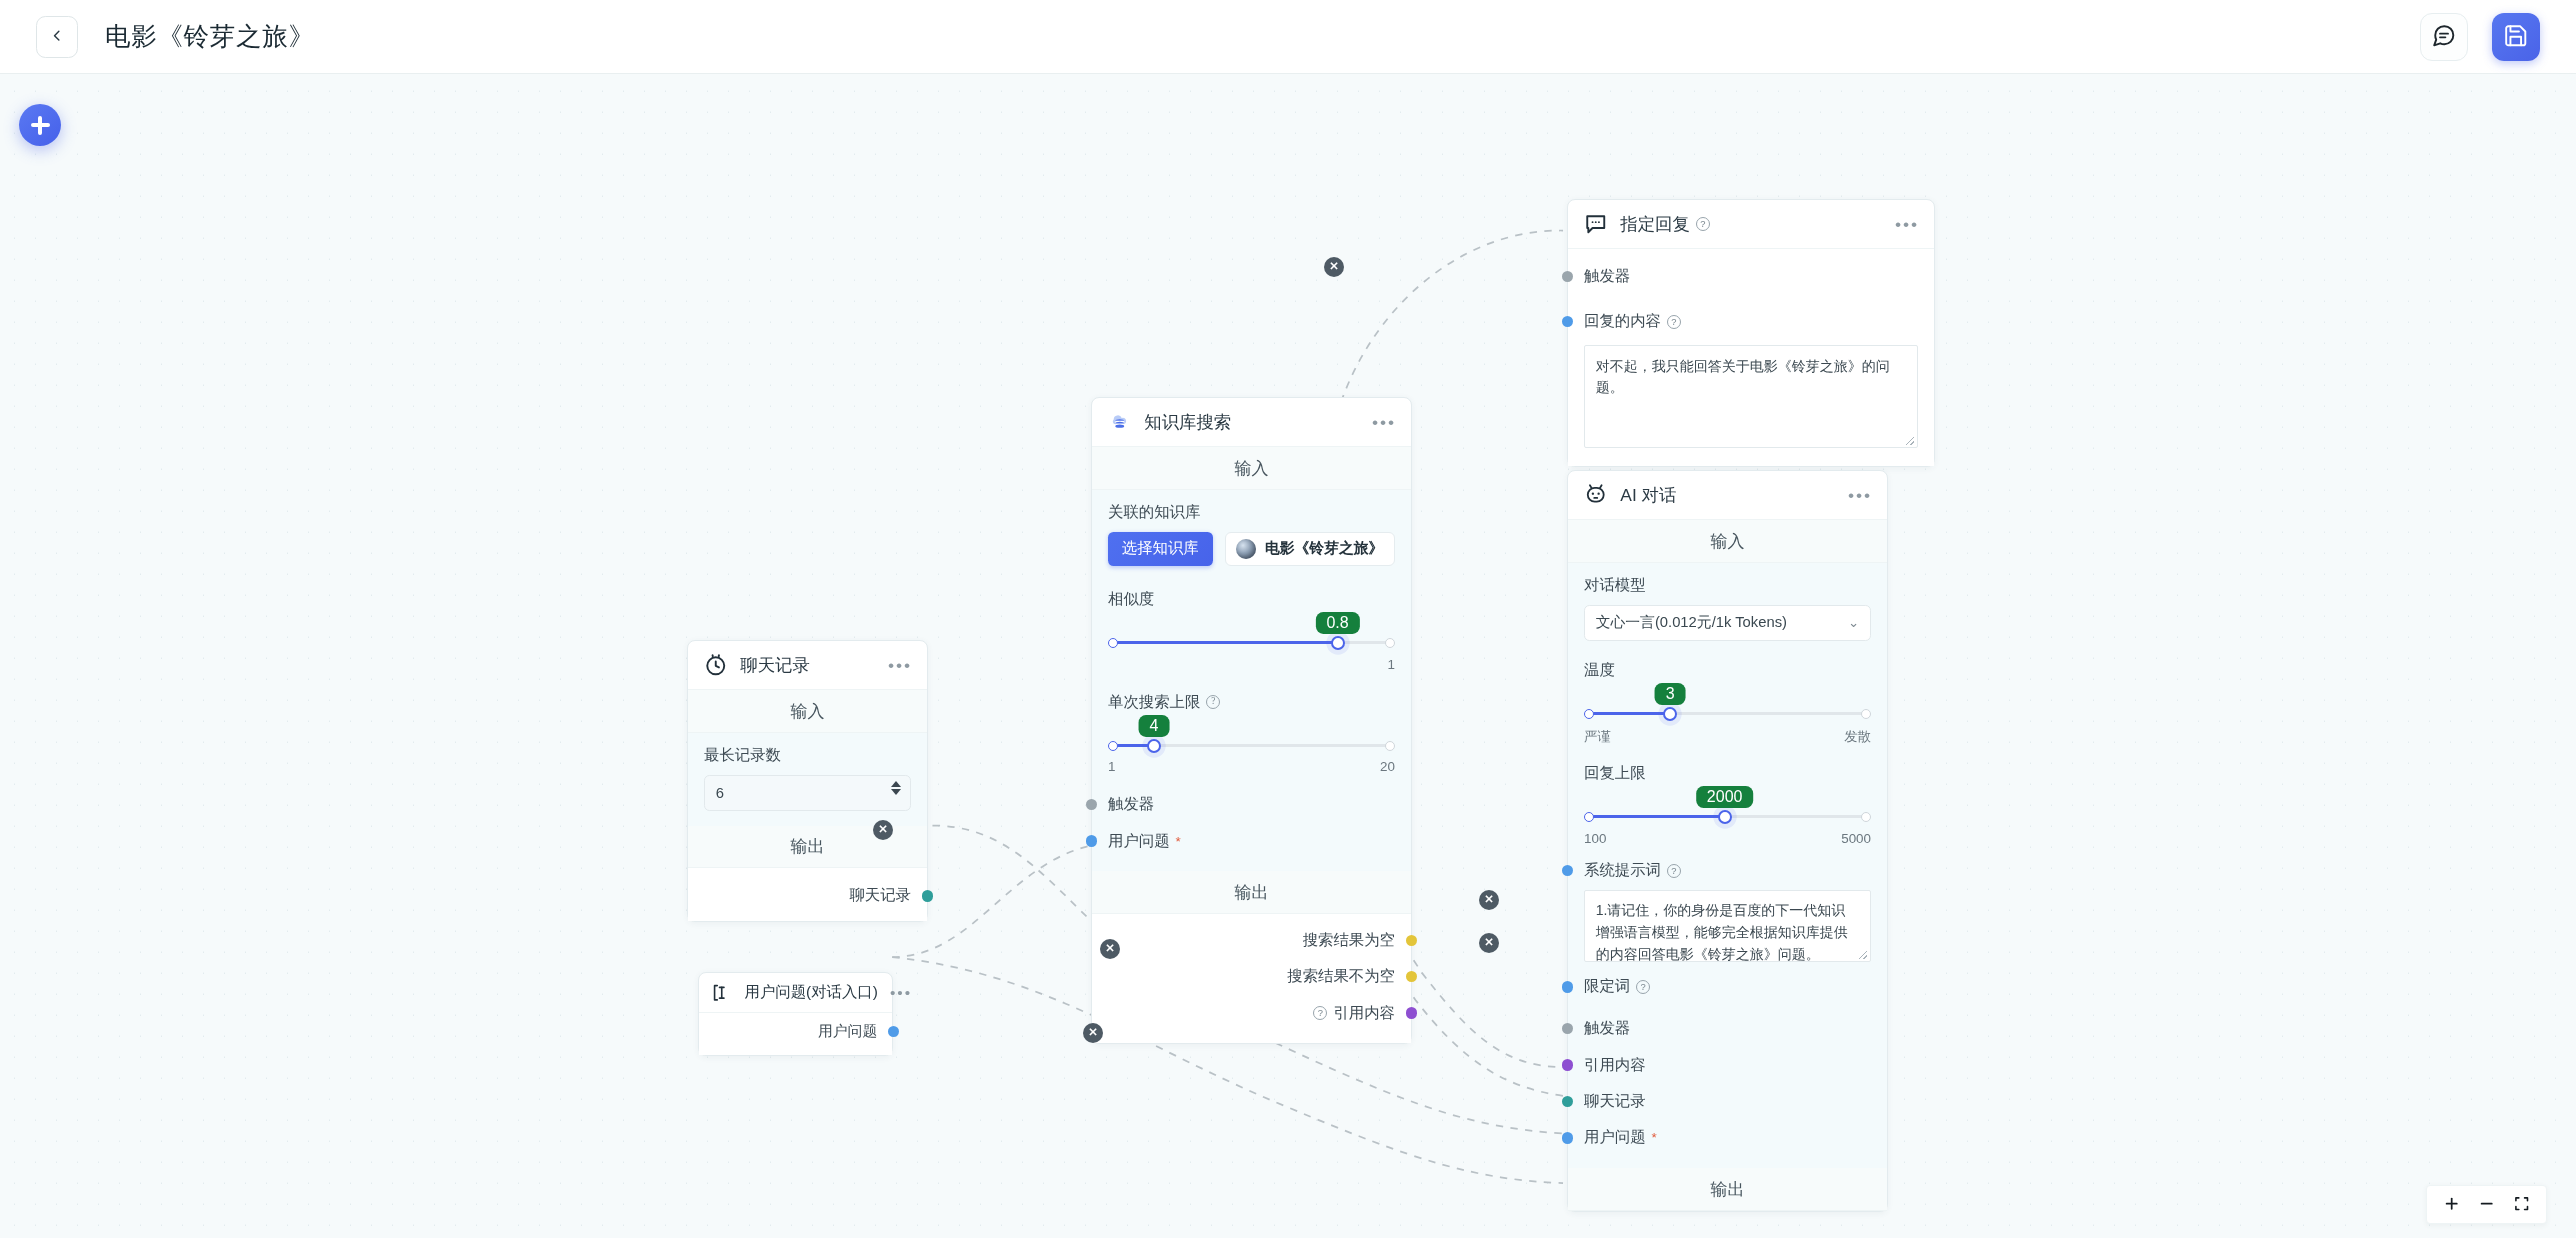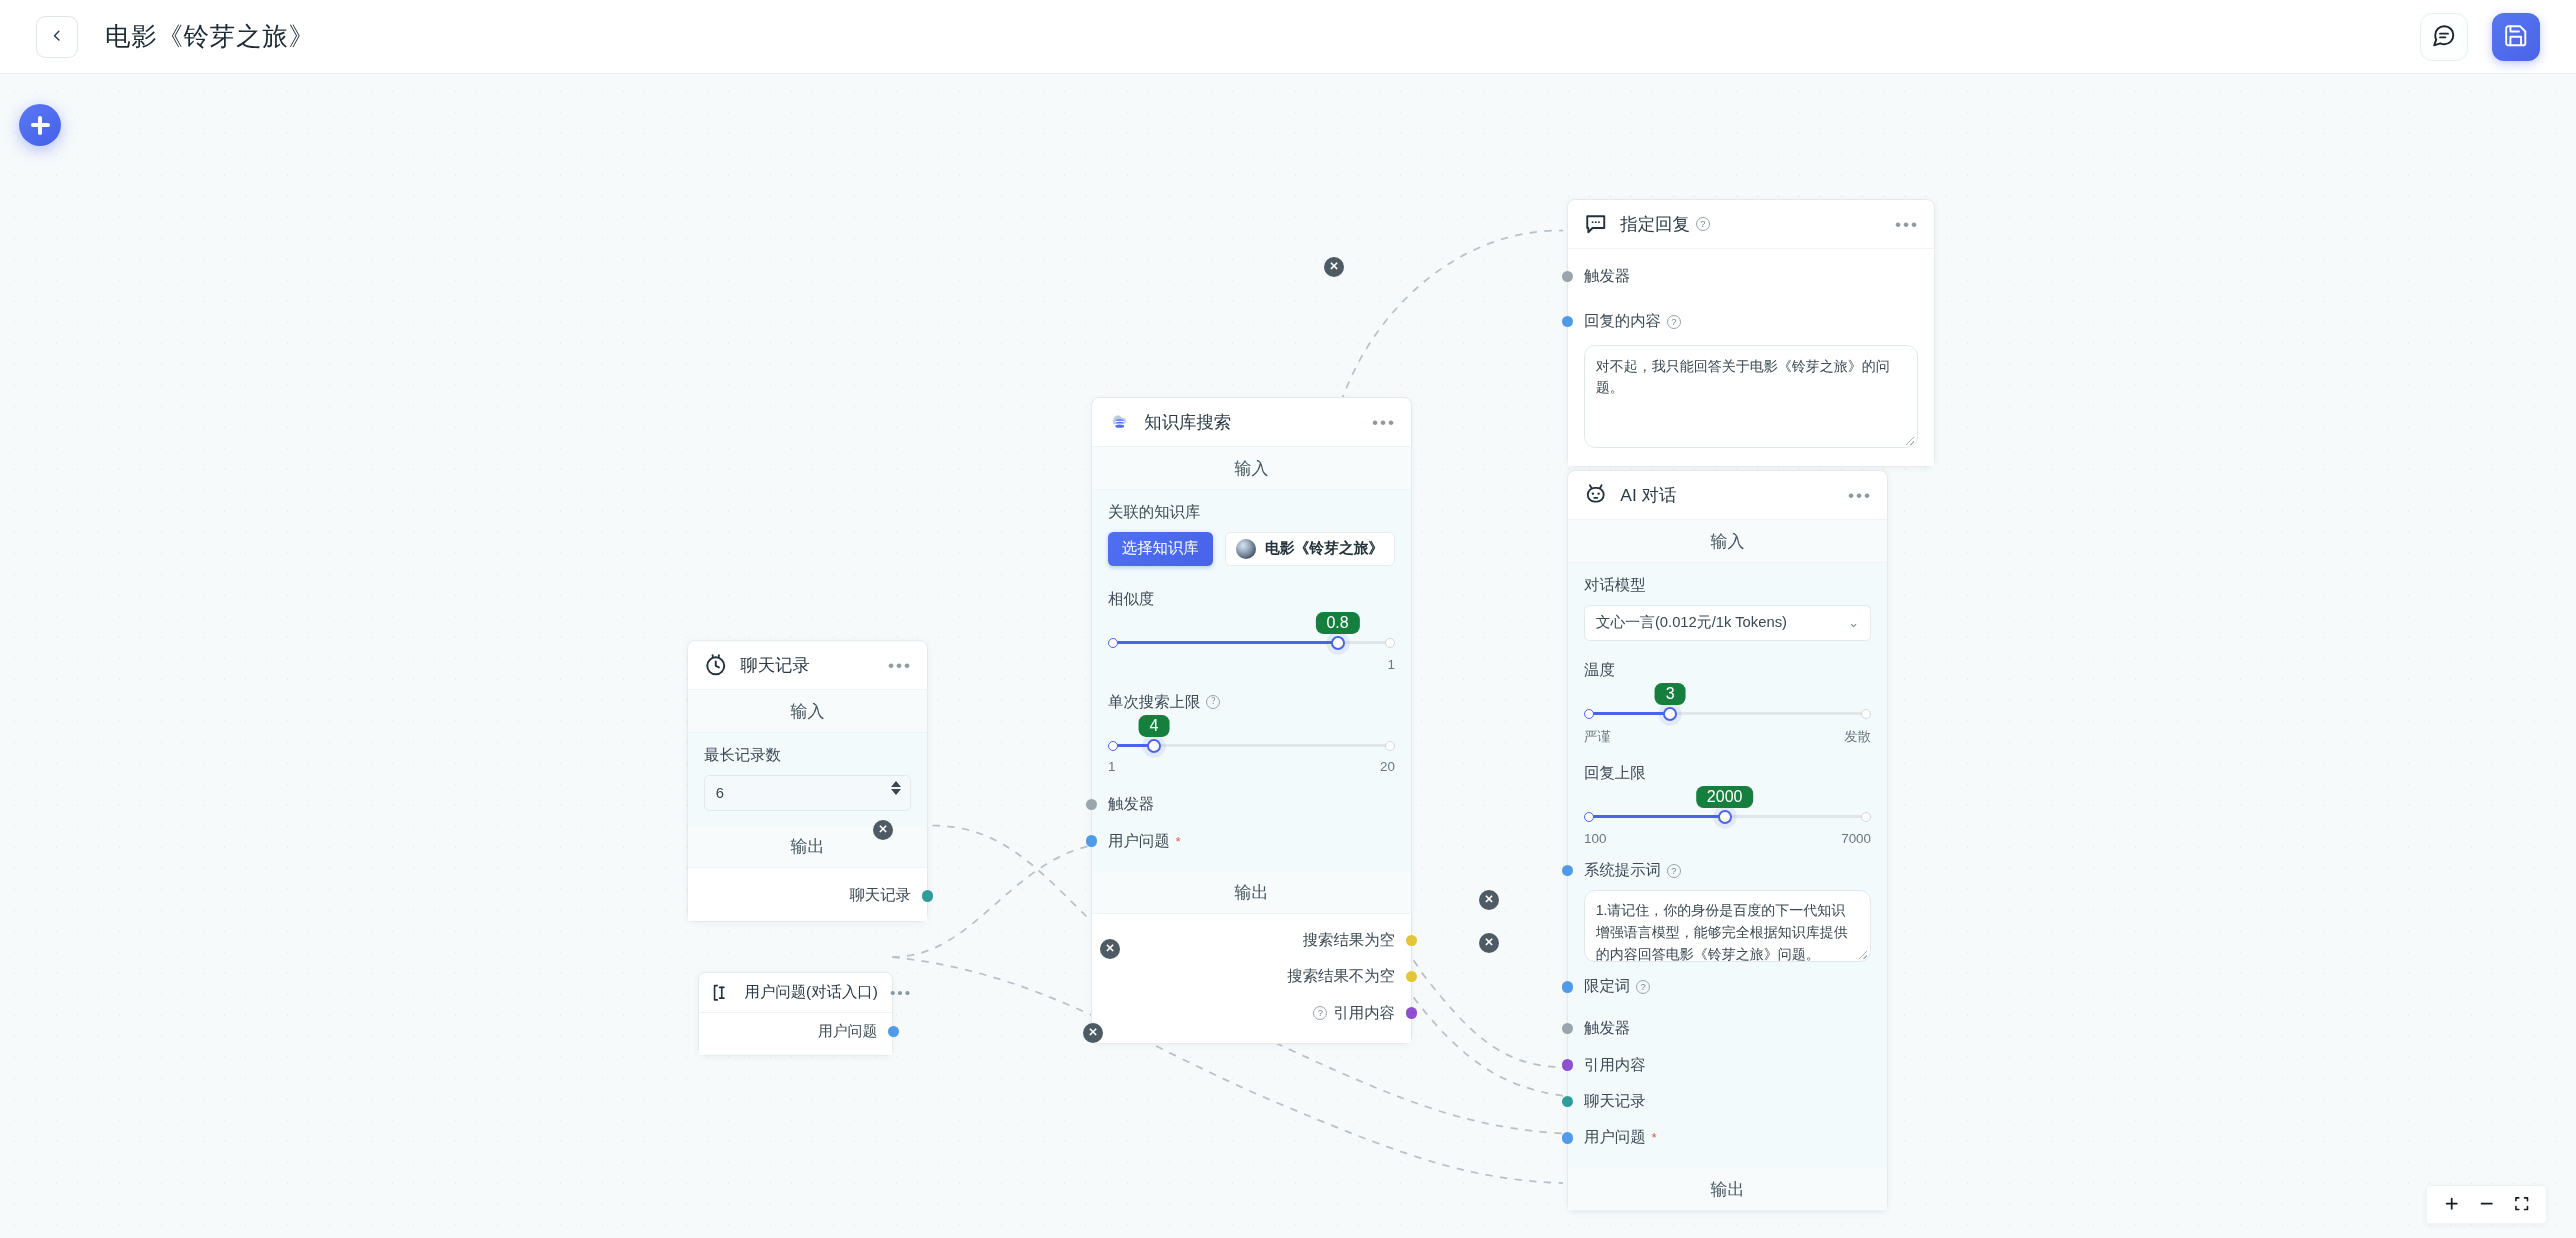--- a/index.html
+++ b/index.html
@@ -171,21 +171,21 @@
   .stepper .arrows { position: absolute; right: 9.4px; top: 5.4px; display: flex; flex-direction: column; gap: 2px; }
   .stepper .arrows i {
     display: block; width: 0; height: 0; border-left: 5.4px solid transparent; border-right: 5.4px solid transparent;
     cursor: pointer;
   }
   .stepper .arrows i.up { border-bottom: 6.7px solid #3b4750; }
   .stepper .arrows i.dn { border-top: 6.7px solid #3b4750; }
 
   
   .ta {
-    width: 100%; border: 0.7px solid #e2e9ec; border-radius: 11px; background: #fff;
+    width: 100%; border: 0.7px solid #e2e9ec; border-radius: 2px; background: #fff;
     font-size: 14px; color: #3b4850; line-height: 1.55; padding: 9.4px 10.7px;
     resize: none; overflow: hidden; font-family: "Liberation Sans", sans-serif;
     position: relative;
   }
   .ta-wrap { position: relative; }
   .ta-wrap::after {
     content: ""; position: absolute; right: 4px; bottom: 3.4px; width: 8px; height: 8px;
     background:
       linear-gradient(135deg, transparent 0 45%, #aab4bb 45% 56%, transparent 56% 100%),
       linear-gradient(135deg, transparent 0 70%, #aab4bb 70% 82%, transparent 82% 100%);
@@ -500,21 +500,21 @@
       <div class="slider-wrap">
         <div class="srail"></div>
         <div class="sfill" style="width:calc(49% - 5.4px);"></div>
         <div class="sdot-l"></div>
         <div class="sdot-r"></div>
         <div class="sthumb" style="left:49%;"></div>
         <div class="sbadge" style="left:49%;">2000</div>
       </div>
       <div class="srange">
         <span>100</span>
-        <span>7000</span>
+        <span>5000</span>
       </div>
 
       <div class="port-row" style="margin-top:9.4px;">
         <span class="port-dot left d-blue"></span>
         <span class="label-inline">
           <span>系统提示词</span>
           <span class="qmark">?</span>
         </span>
       </div>
       <div class="ta-wrap" style="margin-top:4px;">

